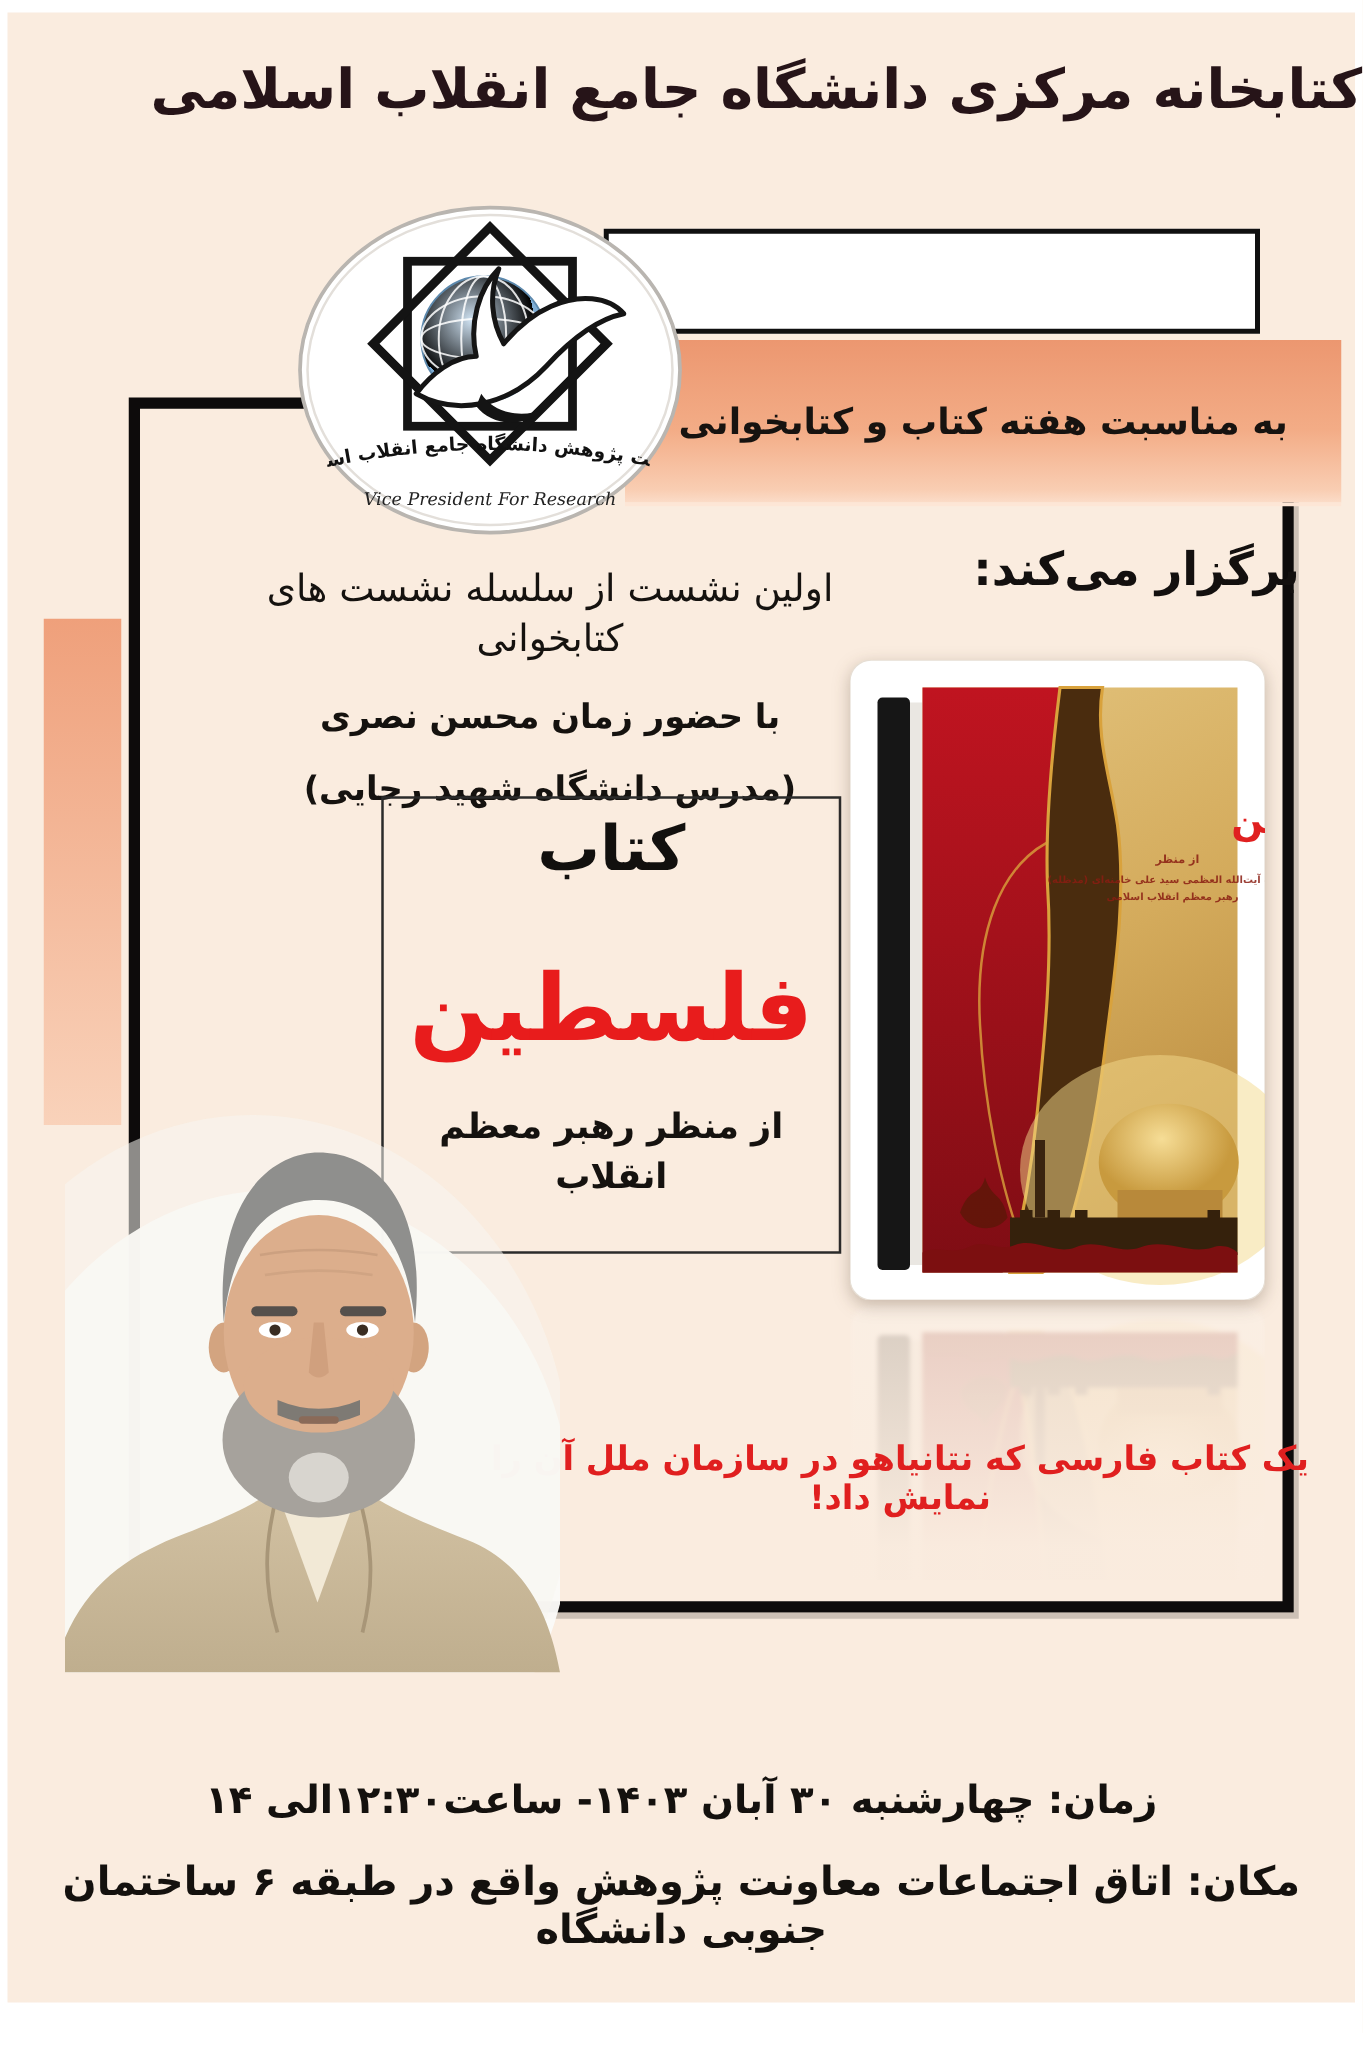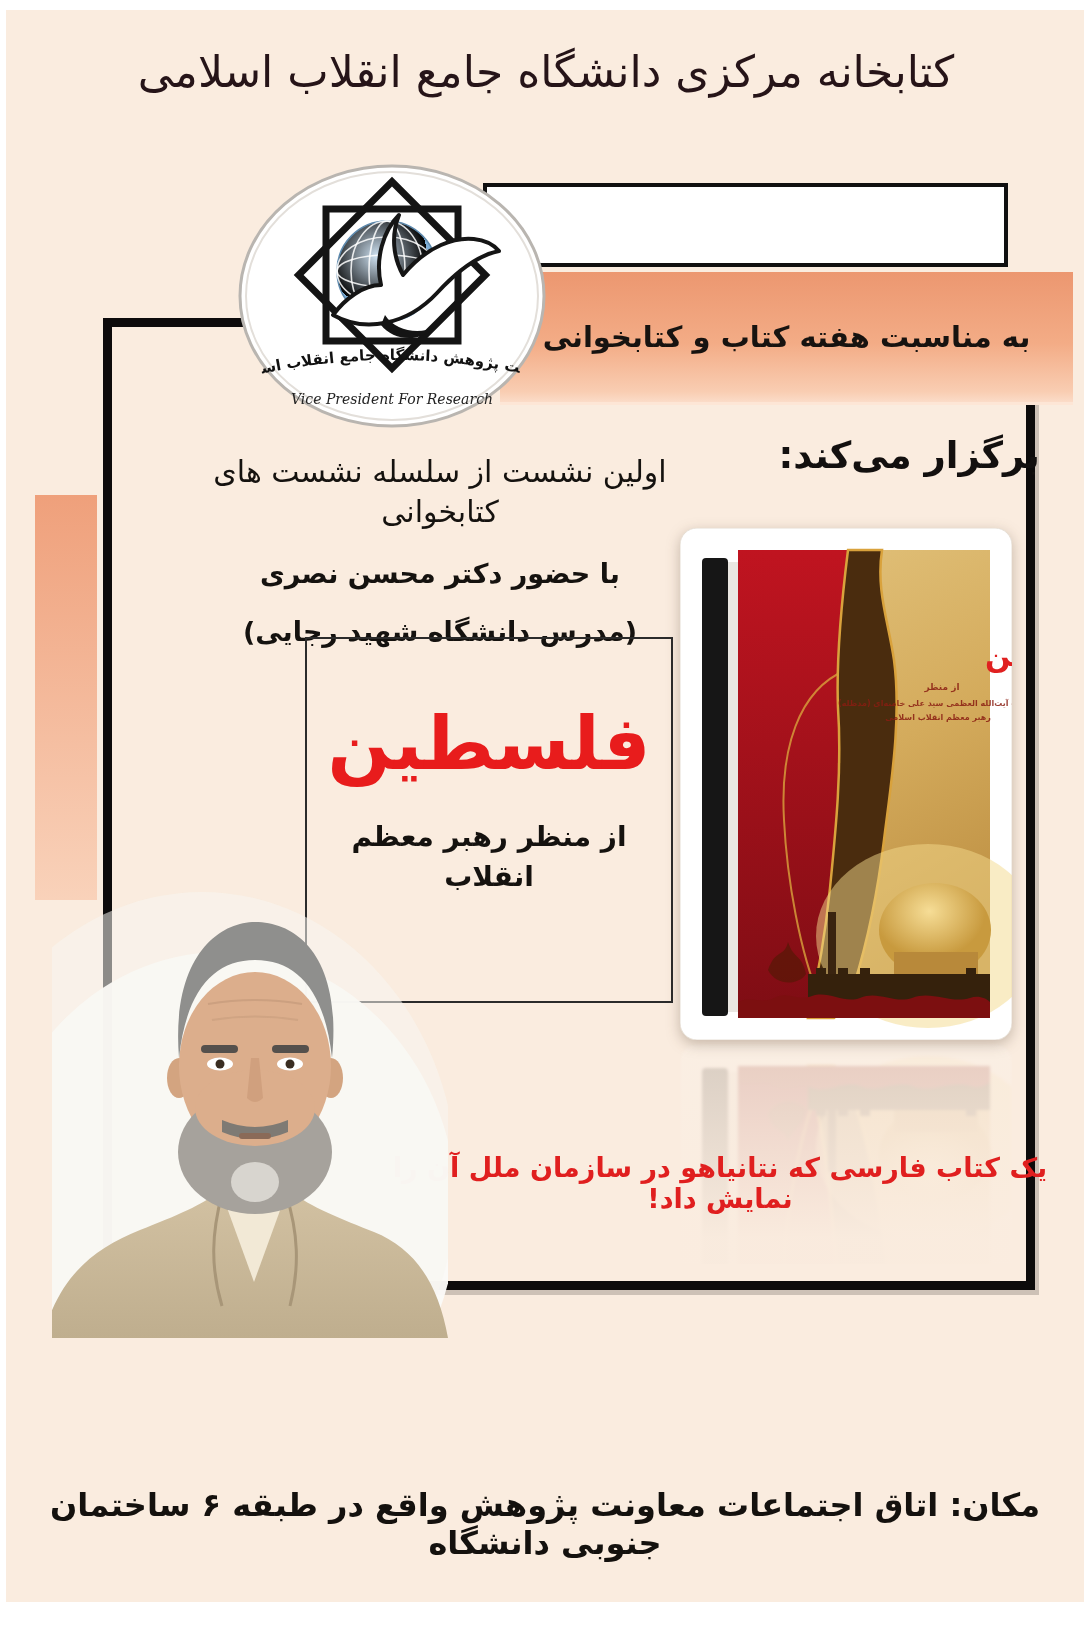--- a/index.html
+++ b/index.html
@@ -1,21 +1,21 @@
 <!DOCTYPE html>
 <html lang="fa"><head>
 <meta charset="utf-8">
 <style>
   html,body{margin:0;padding:0;background:#ffffff;}
   .canvas{position:relative;width:1090px;height:1639px;background:#ffffff;overflow:hidden;
           font-family:"DejaVu Sans",sans-serif;}
   .poster-bg{position:absolute;left:6px;top:10px;width:1078px;height:1592px;background:#faecdf;}
   .abs{position:absolute;}
   .rtl{direction:rtl;unicode-bidi:plaintext;}
-  .title{left:2px;right:0;top:46px;text-align:center;font-size:44px;font-weight:400;
+  .title{left:2px;right:0;top:46px;text-align:right;font-size:44px;font-weight:700;
          color:#261418;z-index:3;letter-spacing:-0.5px;}
   .frame{left:103px;top:318px;width:914px;height:954px;border:9px solid #0d0b0b;z-index:1;
          box-shadow:4px 5px 0 rgba(0,0,0,0.18);}
   .white-band{left:483px;top:183px;width:517px;height:76px;background:#ffffff;
               border:4px solid #101010;z-index:2;}
   .banner{left:500px;top:272px;width:573px;height:130px;z-index:3;
           background:linear-gradient(180deg,#ec9770 0%,#f3ac86 55%,#f9cdb2 92%,#fbdcc8 100%);
           border-bottom:3px solid #fde6d6;display:flex;align-items:center;justify-content:center;text-align:center;}
   .banner-text{font-size:29px;font-weight:800;color:#171310;}
   .left-bar{left:35px;top:495px;width:62px;height:405px;z-index:2;
@@ -103,25 +103,26 @@
         <textPath href="#logoArc" startOffset="50%" text-anchor="middle">معاونت پژوهش دانشگاه جامع انقلاب اسلامی</textPath>
       </text>
       <text x="155" y="241" text-anchor="middle" class="logo-en">Vice President For Research</text>
     </svg>
   </div>
 
   <div class="organizes abs rtl">برگزار می‌کند:</div>
 
   <div class="session abs rtl">
     <div class="l1">اولین نشست از سلسله نشست های کتابخوانی</div>
-    <div class="l2">با حضور دکتر محسن نصری</div>
+    <div class="l2">با حضور زمان محسن نصری</div>
     <div class="l3">(مدرس دانشگاه شهید رجایی)</div>
   </div>
 
   <div class="book-box abs">
+    <div class="kicker rtl">کتاب</div>
     <div class="bigtitle rtl">فلسطین</div>
     <div class="subtitle rtl">از منظر رهبر معظم انقلاب</div>
   </div>
 
   <div class="book-card abs">
     <svg width="332" height="512" viewBox="0 0 332 512">
       <defs>
         <linearGradient id="parch" x1="0" y1="0" x2="0.3" y2="1">
           <stop offset="0%" stop-color="#e3c47e"></stop>
           <stop offset="55%" stop-color="#d4ab5c"></stop>
@@ -212,14 +213,15 @@
       <circle cx="238" cy="212" r="4.5" fill="#3a2d22"></circle>
       <rect x="149" y="193" width="37" height="8" rx="4" fill="#55504c"></rect>
       <rect x="220" y="193" width="37" height="8" rx="4" fill="#55504c"></rect>
       <path d="M 127 206 C 119 106 166 70 203 70 C 246 70 290 106 280 206
                C 273 140 246 108 203 108 C 161 108 134 140 127 206 Z" fill="#8f8f8d"></path>
       <path d="M 156 152 Q 203 144 250 152" fill="none" stroke="#c49a7a" stroke-width="2" opacity="0.7"></path>
       <path d="M 160 168 Q 203 161 246 168" fill="none" stroke="#c49a7a" stroke-width="2" opacity="0.5"></path>
     </svg>
   </div>
 
+  <div class="footer-time abs rtl">زمان: چهارشنبه ۳۰ آبان ۱۴۰۳- ساعت۱۲:۳۰الی ۱۴</div>
   <div class="footer-loc abs rtl">مکان: اتاق اجتماعات معاونت پژوهش واقع در طبقه ۶ ساختمان جنوبی دانشگاه</div>
 </div>
 
 </body></html>

